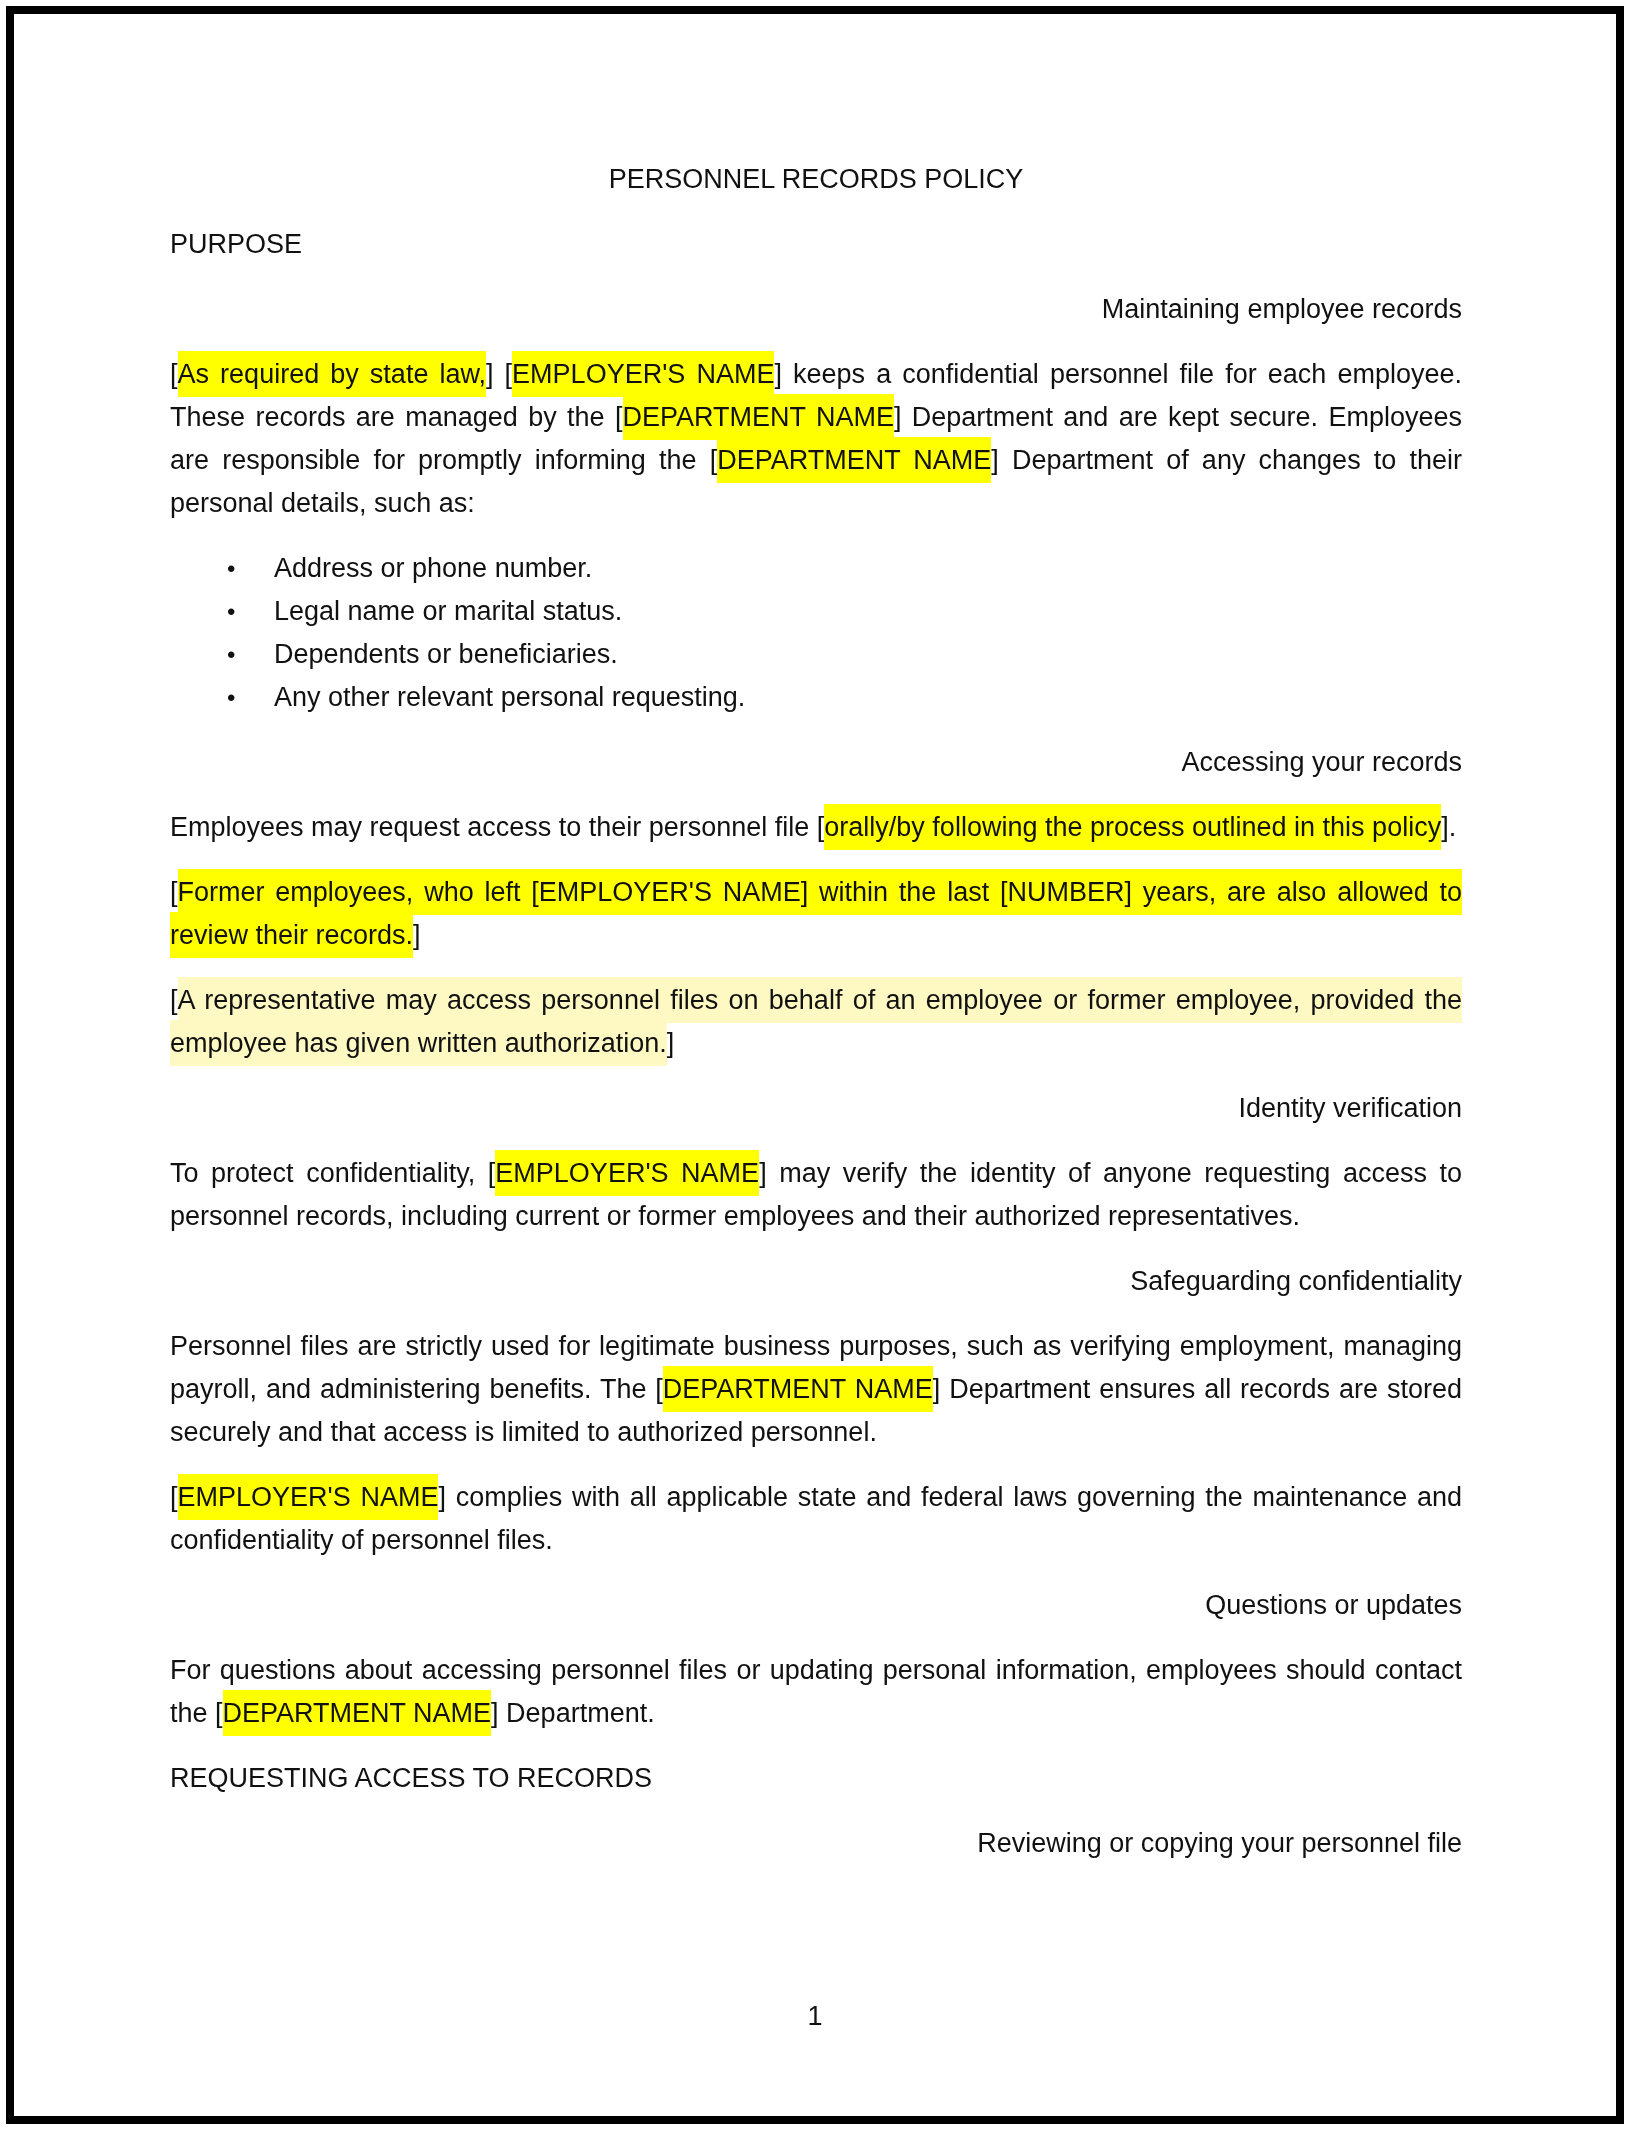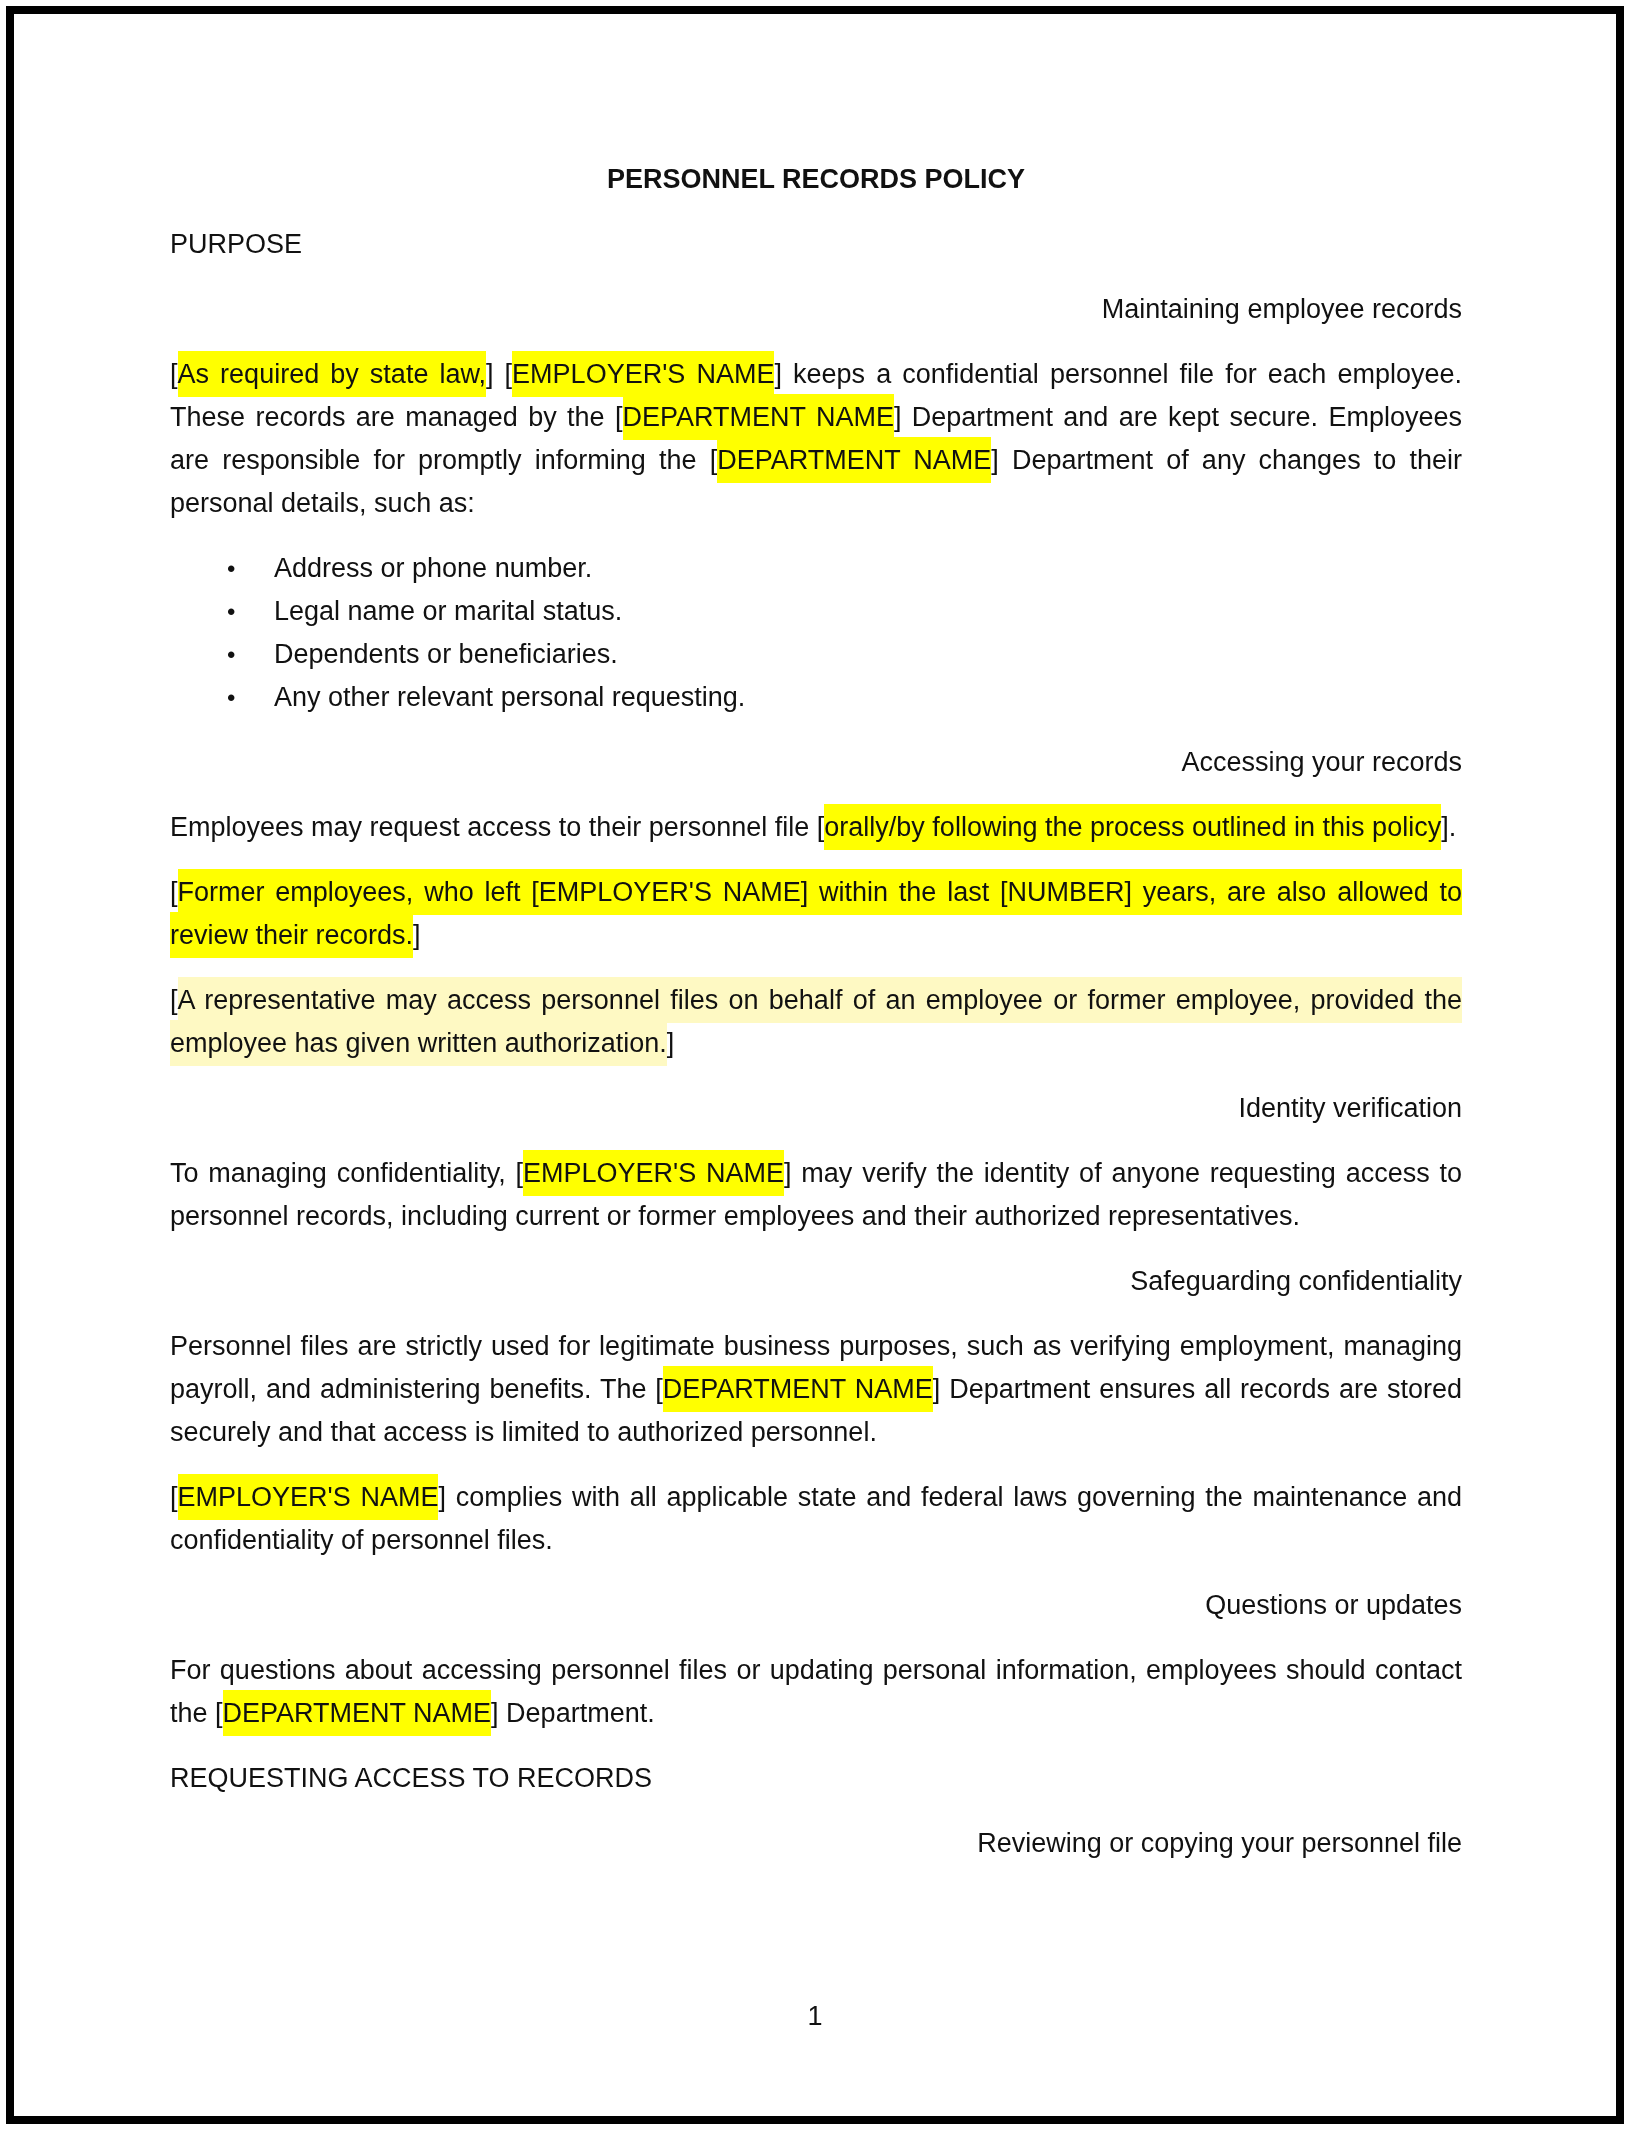--- a/index.html
+++ b/index.html
@@ -20,21 +20,21 @@
     pointer-events: none;
   }
   .content {
     position: absolute;
     left: 170px;
     right: 168px;
     top: 158px;
   }
   .title {
     text-align: center;
-    font-weight: bold;
+    font-weight: normal;
     font-size: 27px;
     line-height: 43px;
     margin: 0 0 22px 0;
   }
   .heading {
     font-weight: normal;
     font-size: 27px;
     line-height: 43px;
     margin: 0 0 22px 0;
   }
@@ -96,21 +96,21 @@
         <li><span class="marker">•</span><span>Address or phone number.</span></li>
         <li><span class="marker">•</span><span>Legal name or marital status.</span></li>
         <li><span class="marker">•</span><span>Dependents or beneficiaries.</span></li>
         <li><span class="marker">•</span><span>Any other relevant personal requesting.</span></li>
       </ul>
       <p class="subheading">Accessing your records</p>
       <p class="para"><span>Employees may request access to their personnel file [</span><span class="hl" style="background: rgb(255, 255, 0);">orally/by following the process outlined in this policy</span><span>].</span></p>
       <p class="para"><span>[</span><span class="hl" style="background: rgb(255, 255, 0);">Former employees, who left [EMPLOYER'S NAME] within the last [NUMBER] years, are also allowed to review their records.</span><span>]</span></p>
       <p class="para"><span>[</span><span class="hl" style="background: #fef9c3;">A representative may access personnel files on behalf of an employee or former employee, provided the employee has given written authorization.</span><span>]</span></p>
       <p class="subheading">Identity verification</p>
-      <p class="para"><span>To managing confidentiality, [</span><span class="hl" style="background: rgb(255, 255, 0);">EMPLOYER'S NAME</span><span>] may verify the identity of anyone requesting access to personnel records, including current or former employees and their authorized representatives.</span></p>
+      <p class="para"><span>To protect confidentiality, [</span><span class="hl" style="background: rgb(255, 255, 0);">EMPLOYER'S NAME</span><span>] may verify the identity of anyone requesting access to personnel records, including current or former employees and their authorized representatives.</span></p>
       <p class="subheading">Safeguarding confidentiality</p>
       <p class="para"><span>Personnel files are strictly used for legitimate business purposes, such as verifying employment, managing payroll, and administering benefits. The [</span><span class="hl" style="background: rgb(255, 255, 0);">DEPARTMENT NAME</span><span>] Department ensures all records are stored securely and that access is limited to authorized personnel.</span></p>
       <p class="para"><span>[</span><span class="hl" style="background: rgb(255, 255, 0);">EMPLOYER'S NAME</span><span>] complies with all applicable state and federal laws governing the maintenance and confidentiality of personnel files.</span></p>
       <p class="subheading">Questions or updates</p>
       <p class="para"><span>For questions about accessing personnel files or updating personal information, employees should contact the [</span><span class="hl" style="background: rgb(255, 255, 0);">DEPARTMENT NAME</span><span>] Department.</span></p>
       <p class="heading">REQUESTING ACCESS TO RECORDS</p>
       <p class="subheading">Reviewing or copying your personnel file</p>
     </div>
 </div>
 

